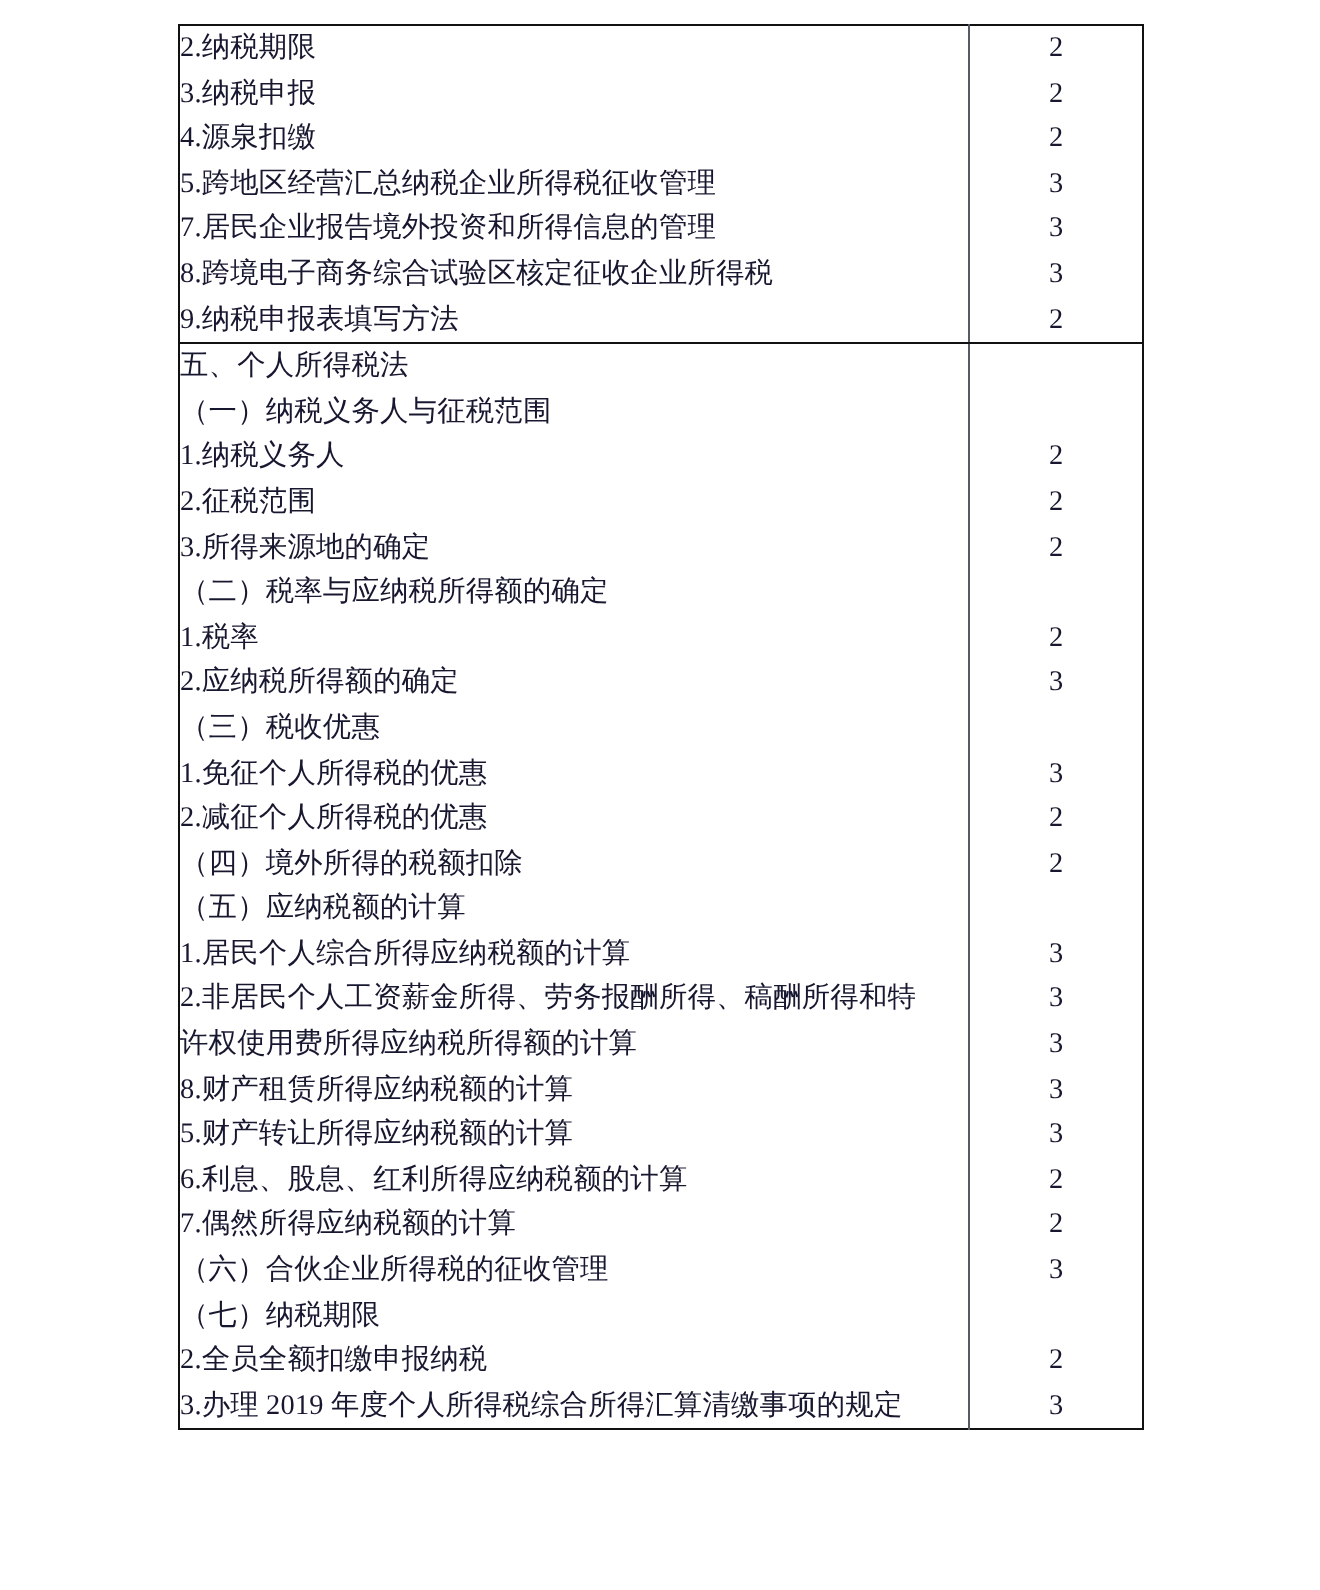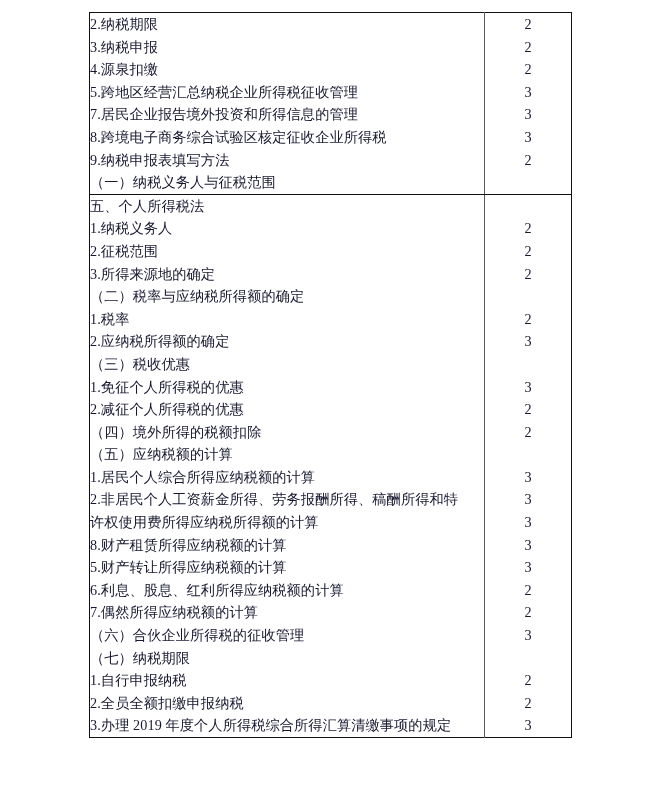--- a/index.html
+++ b/index.html
@@ -121,29 +121,29 @@
           <td class="score-cell col-score">3</td>
         </tr>
         <tr class="row">
           <td class="topic-cell lv-item">8.跨境电子商务综合试验区核定征收企业所得税</td>
           <td class="score-cell col-score">3</td>
         </tr>
         <tr class="row">
           <td class="topic-cell lv-item">9.纳税申报表填写方法</td>
           <td class="score-cell col-score">2</td>
         </tr>
-        <tr class="row">
-          <td class="topic-cell lv-group">（一）纳税义务人与征税范围</td>
-          <td class="score-cell col-score empty"></td>
-        </tr>
         <tr class="row section-start">
           <td class="topic-cell lv-section">五、个人所得税法</td>
           <td class="score-cell col-score empty"></td>
         </tr>
         <tr class="row">
+          <td class="topic-cell lv-group">（一）纳税义务人与征税范围</td>
+          <td class="score-cell col-score empty"></td>
+        </tr>
+        <tr class="row">
           <td class="topic-cell lv-item">1.纳税义务人</td>
           <td class="score-cell col-score">2</td>
         </tr>
         <tr class="row">
           <td class="topic-cell lv-item">2.征税范围</td>
           <td class="score-cell col-score">2</td>
         </tr>
         <tr class="row">
           <td class="topic-cell lv-item">3.所得来源地的确定</td>
           <td class="score-cell col-score">2</td>
@@ -208,24 +208,20 @@
           <td class="topic-cell lv-item">7.偶然所得应纳税额的计算</td>
           <td class="score-cell col-score">2</td>
         </tr>
         <tr class="row">
           <td class="topic-cell lv-group">（六）合伙企业所得税的征收管理</td>
           <td class="score-cell col-score">3</td>
         </tr>
         <tr class="row">
           <td class="topic-cell lv-group">（七）纳税期限</td>
           <td class="score-cell col-score empty"></td>
-        </tr>
-        <tr class="row">
-          <td class="topic-cell lv-item">1.自行申报纳税</td>
-          <td class="score-cell col-score">2</td>
         </tr>
         <tr class="row">
           <td class="topic-cell lv-item">2.全员全额扣缴申报纳税</td>
           <td class="score-cell col-score">2</td>
         </tr>
         <tr class="row">
           <td class="topic-cell lv-item">3.办理 2019 年度个人所得税综合所得汇算清缴事项的规定</td>
           <td class="score-cell col-score">3</td>
         </tr>
       </tbody>

